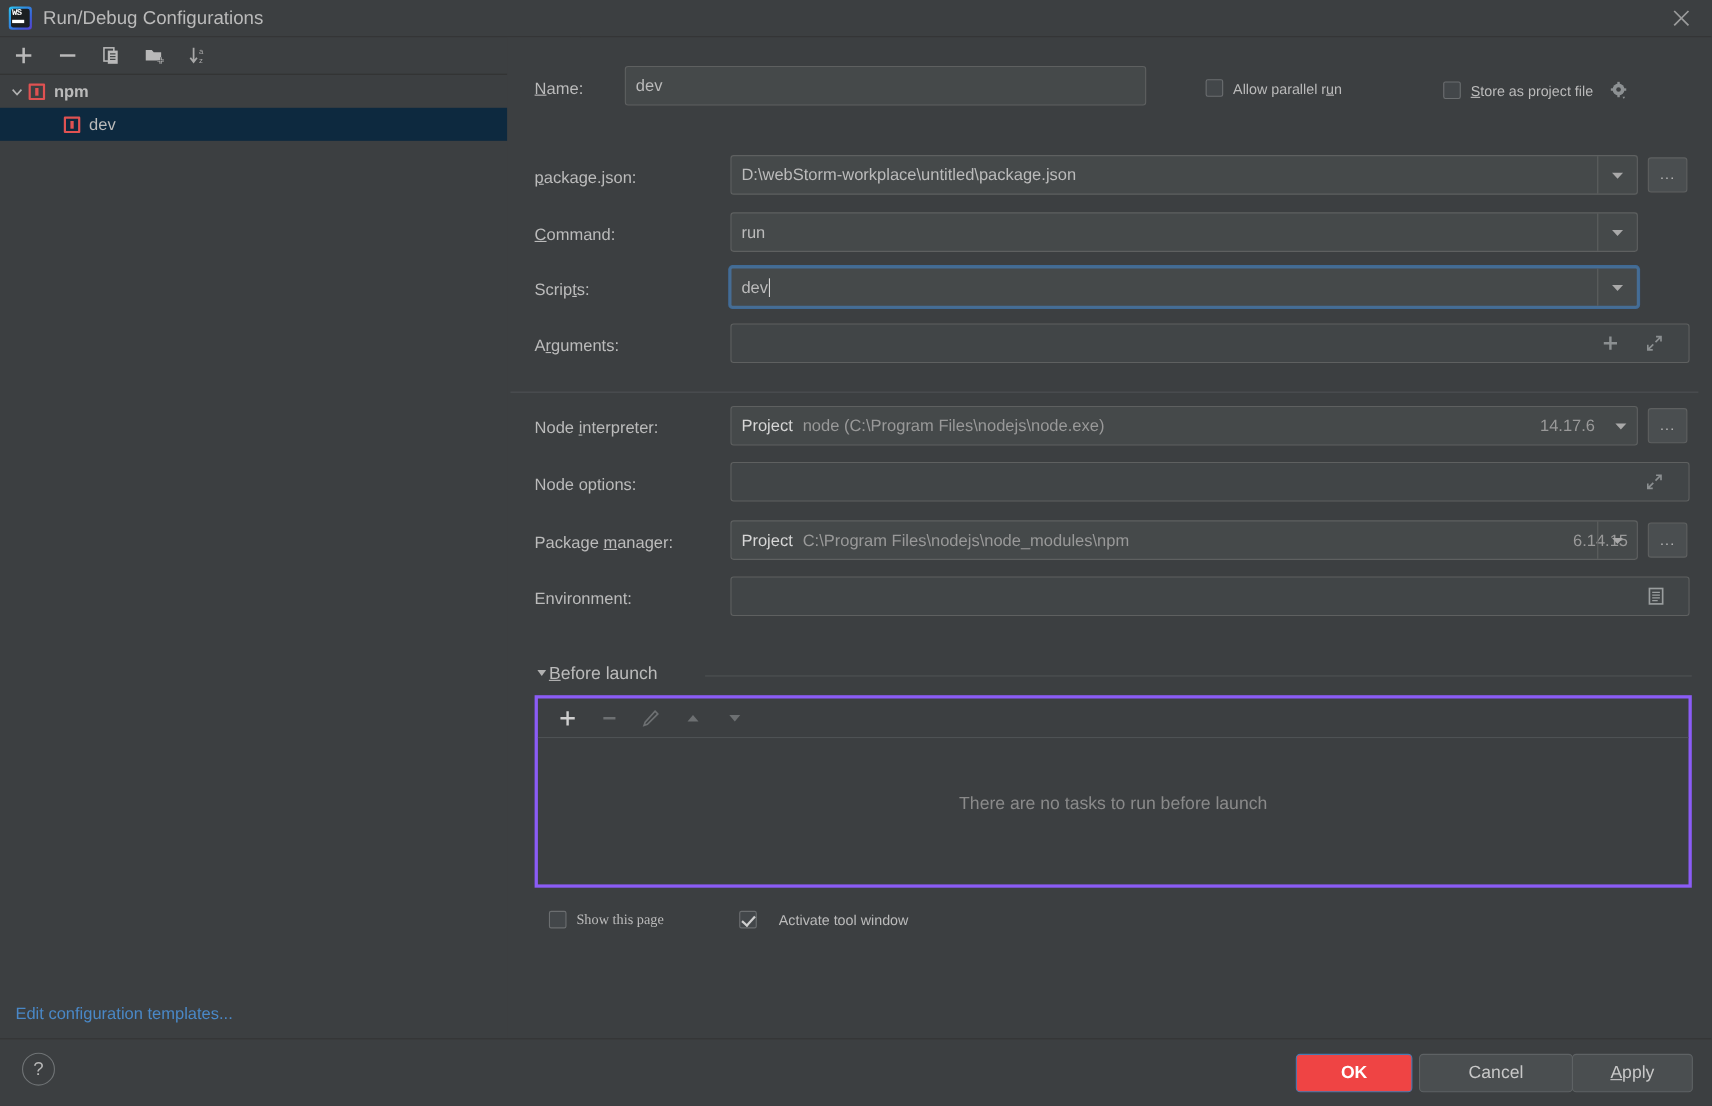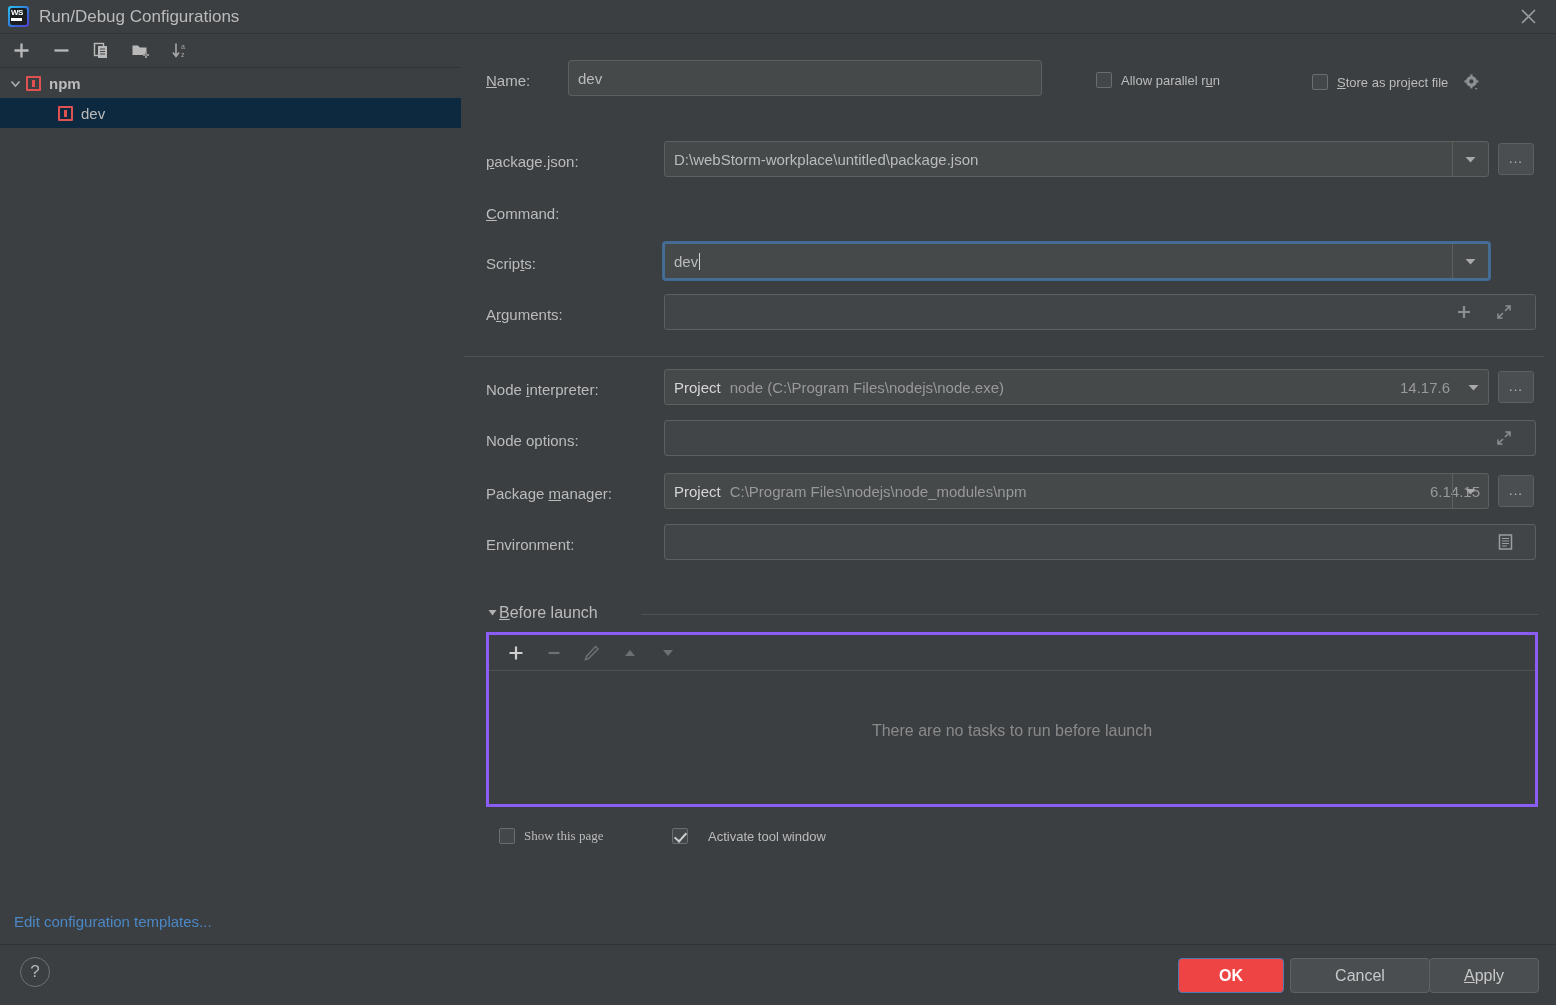--- a/index.html
+++ b/index.html
@@ -20,21 +20,21 @@
     width: 21px; height: 21px; margin-left: 8px; margin-right: 10px;
     border-radius: 3px; position: relative; overflow: hidden;
     background: linear-gradient(135deg,#2bc4f3 0%,#2f8ee0 38%,#3a5fd9 70%,#5a3fd0 100%);
   }
   .ws-logo .ws-inner {
     position: absolute; left: 2px; top: 2px; width: 17px; height: 17px;
     background: #1b1f22; border-radius: 2px;
   }
   .ws-logo .ws-text {
     position: absolute; left: 3px; top: 2px; color: #ffffff;
-    font-size: 8px; font-weight: bold; font-family: Liberation Sans, sans-serif;
+    font-size: 8px; font-weight: bold; font-family: Liberation Mono, monospace;
     letter-spacing: -0.5px; line-height: 9px;
   }
   .ws-logo .ws-bar {
     position: absolute; left: 3px; top: 12px; width: 11px; height: 3px; background: #ffffff;
   }
   .title-text { font-size: 17px; color: #bbbbbb; }
   .close-btn {
     position: absolute; right: 0; top: 0; width: 56px; height: 33px;
     display: flex; align-items: center; justify-content: center; cursor: default;
   }
@@ -289,20 +289,28 @@
       <svg width="15" height="15" viewBox="0 0 15 15">
           <path d="M2.5 5 L7.5 10.5 L12.5 5 Z" fill="#a9a9a9"></path>
         </svg>
     </span>
   </div>
   <div class="browse-btn" style="left:1037px; top:109px;">
     <span class="browse-dots">...</span>
   </div>
 
   <div class="form-label" style="left:25px; top:171px;"><span class="mn">C</span>ommand:</div>
+  <div class="field" style="left:203px; top:159px; width:825px; height:36px;">
+    <span>run</span>
+    <span class="dd-arrow">
+      <svg width="15" height="15" viewBox="0 0 15 15">
+          <path d="M2.5 5 L7.5 10.5 L12.5 5 Z" fill="#a9a9a9"></path>
+        </svg>
+    </span>
+  </div>
 
   <div class="form-label" style="left:25px; top:221px;">Scrip<span class="mn">t</span>s:</div>
   <div class="field focused" style="left:202px; top:208px; width:827px; height:38px;">
     <span>dev</span>
       <span class="caret"></span>
     <span class="dd-arrow">
       <svg width="15" height="15" viewBox="0 0 15 15">
           <path d="M2.5 5 L7.5 10.5 L12.5 5 Z" fill="#a9a9a9"></path>
         </svg>
     </span>

